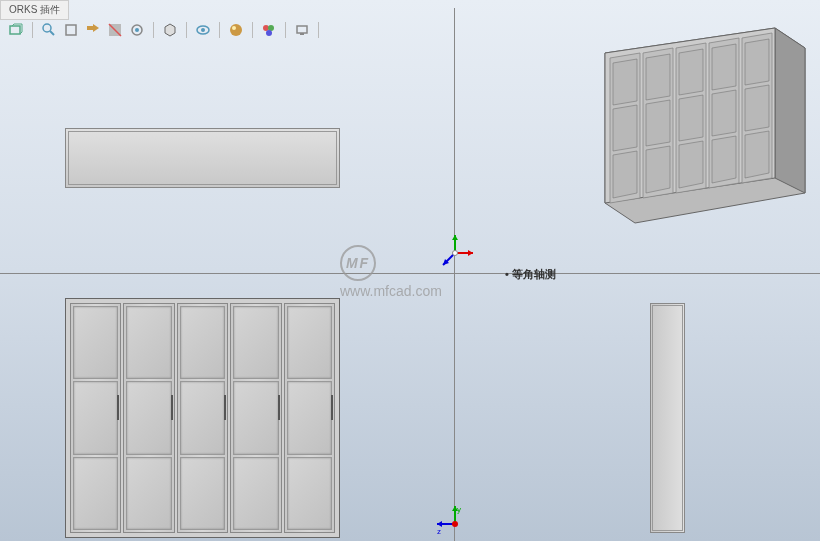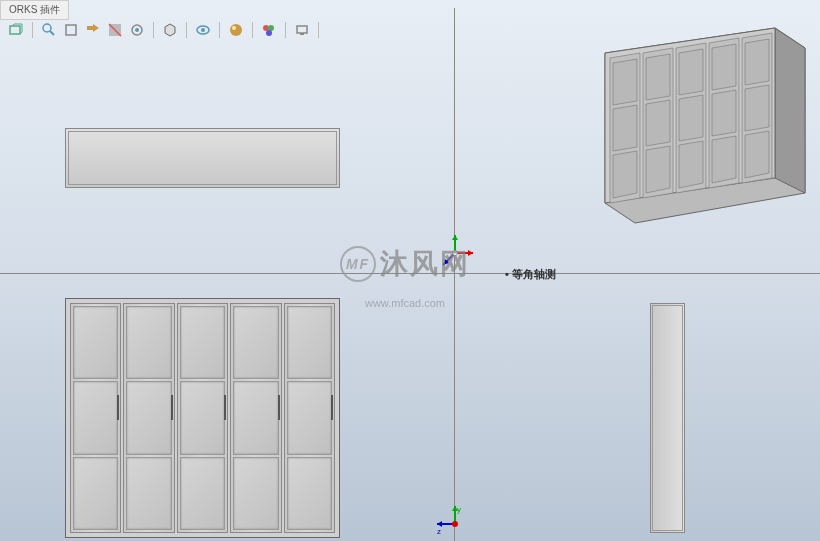--- a/index.html
+++ b/index.html
@@ -8,21 +8,21 @@
 .tab{background:#f0f0f0;border:1px solid #ccc;padding:2px 8px;font-size:10px;color:#555;cursor:pointer}
 .toolbar{position:absolute;top:22px;left:8px;display:flex;gap:6px;align-items:center;z-index:10}
 .tool-icon{width:16px;height:16px;cursor:pointer;display:flex;align-items:center;justify-content:center;font-size:12px}
 .tool-sep{width:1px;height:16px;background:#bbb;margin:0 2px}
 .viewport{position:absolute;top:8px;left:0;width:776px;height:541px}
 .cross-h{position:absolute;top:265px;left:0;width:820px;height:1px;background:#888}
 .cross-v{position:absolute;top:0;left:454px;width:1px;height:541px;background:#888}
 .watermark{position:absolute;top:245px;left:340px;z-index:20;opacity:0.75;text-align:center}
 .wm-main{font-size:28px;font-weight:bold;color:#888;letter-spacing:2px;display:flex;align-items:center;gap:4px}
 .wm-logo{width:36px;height:36px;border-radius:50%;border:2px solid #999;display:flex;align-items:center;justify-content:center;font-size:14px;color:#999;font-style:italic;font-weight:bold}
-.wm-sub{font-size:11px;color:#999;margin-top:14px}
+.wm-sub{font-size:14px;color:#999;margin-top:2px}
 .view-label{position:absolute;font-size:11px;color:#333;font-weight:bold}
 .triad{position:absolute;width:40px;height:40px}
 .triad svg{width:100%;height:100%}
 .tv{position:absolute;left:65px;top:120px;width:275px;height:60px}
 .tv-r{width:100%;height:100%;background:linear-gradient(180deg,#e0e0e0,#c8c8c8);border:1px solid #888}
 .tv-r::before{content:"";position:absolute;top:3px;left:3px;right:3px;bottom:3px;border:1px solid #999}
 .fv{position:absolute;left:65px;top:290px;width:275px;height:240px}
 .cab{width:100%;height:100%;background:#d0d0d0;border:1px solid #666;padding:4px;display:flex;gap:2px}
 .door{flex:1;background:linear-gradient(90deg,#c8c8c8,#d8d8d8,#c8c8c8);border:1px solid #888;display:flex;flex-direction:column;gap:2px;padding:2px;position:relative}
 .panel{flex:1;background:linear-gradient(135deg,#d5d5d5,#c0c0c0);border:1px solid #999;box-shadow:inset 0 0 2px rgba(0,0,0,0.3)}
@@ -216,16 +216,15 @@
         <polygon points="2,20 7,17 7,23" fill="#00d"></polygon>
       <text x="2" y="30" font-size="8" fill="#00d">z</text>
       <circle cx="20" cy="20" r="3" fill="#d00"></circle>
     </svg>
   </div>
 </div>
 
 <div class="watermark">
   <div class="wm-main">
     <div class="wm-logo">MF</div>
-    <span>沐风网</span>
   </div>
   <div class="wm-sub">www.mfcad.com</div>
 </div>
 
 </body></html>

